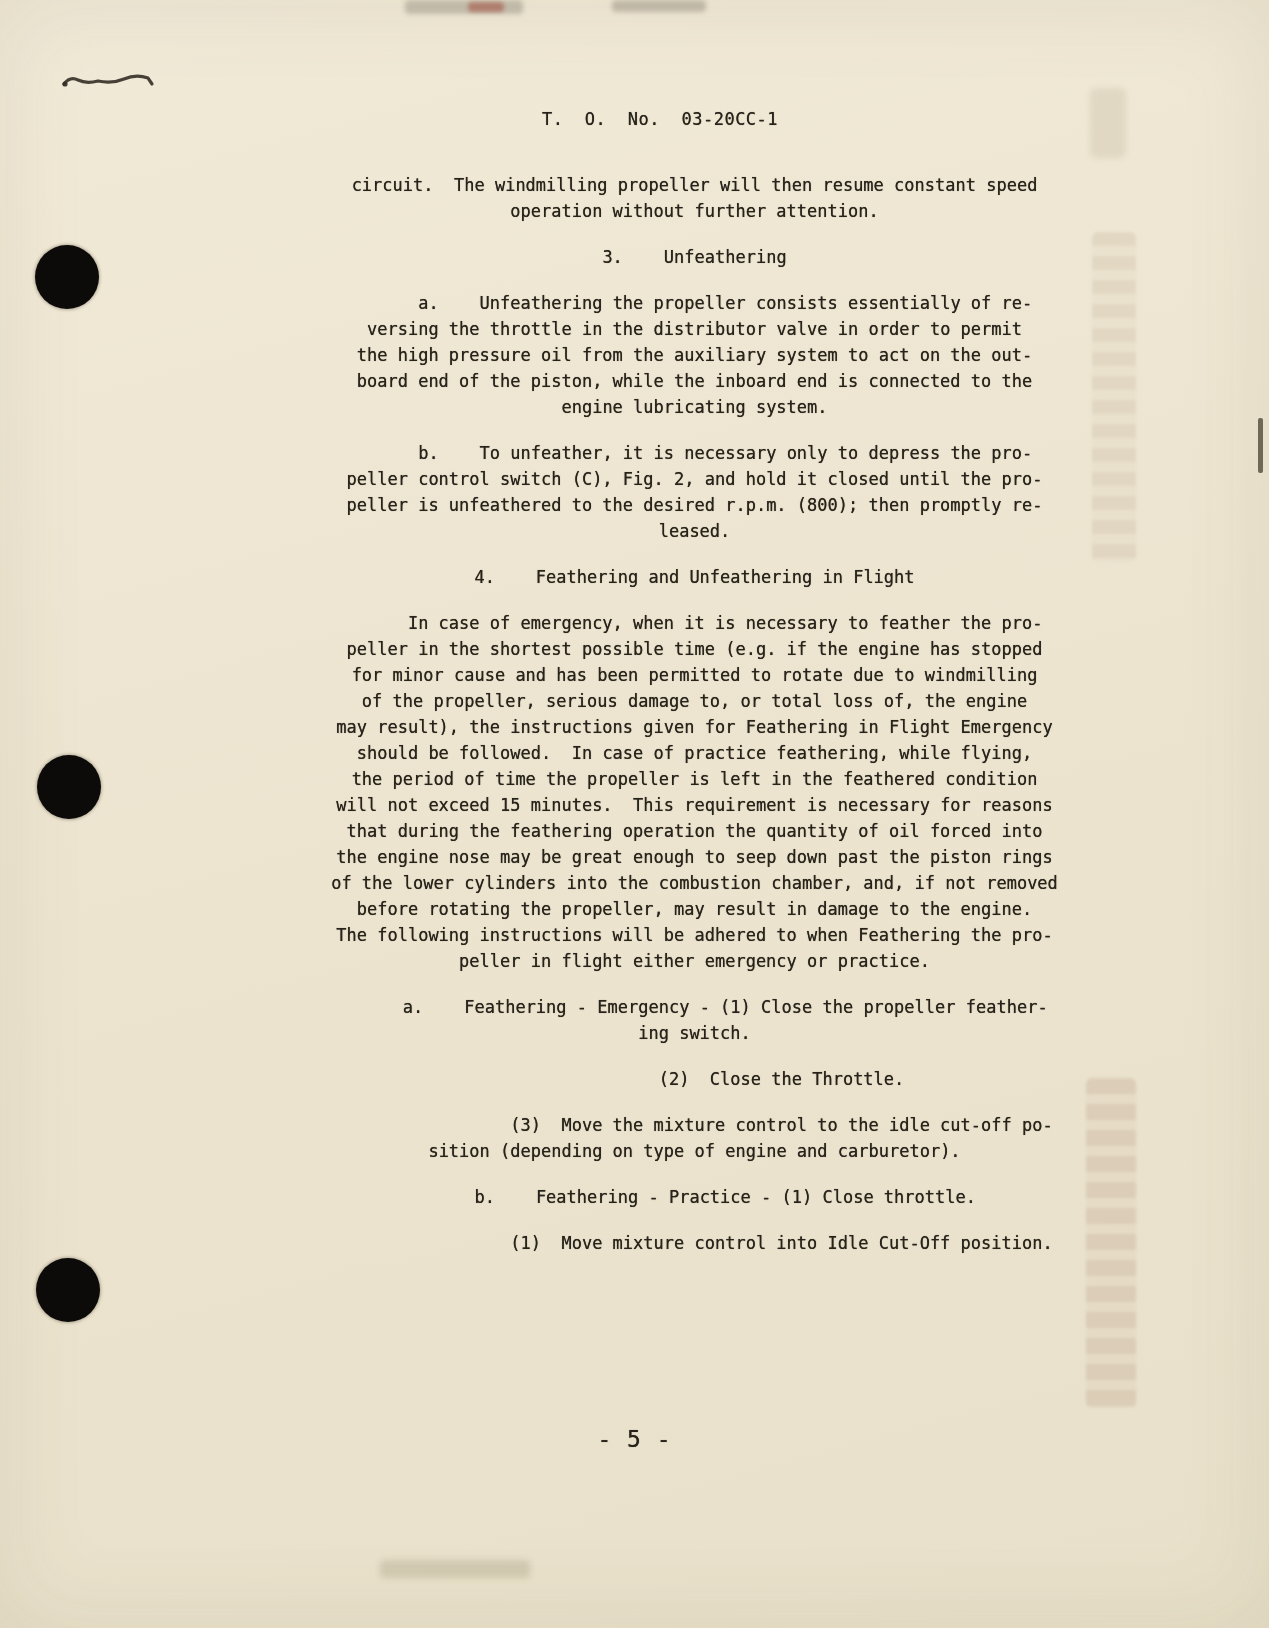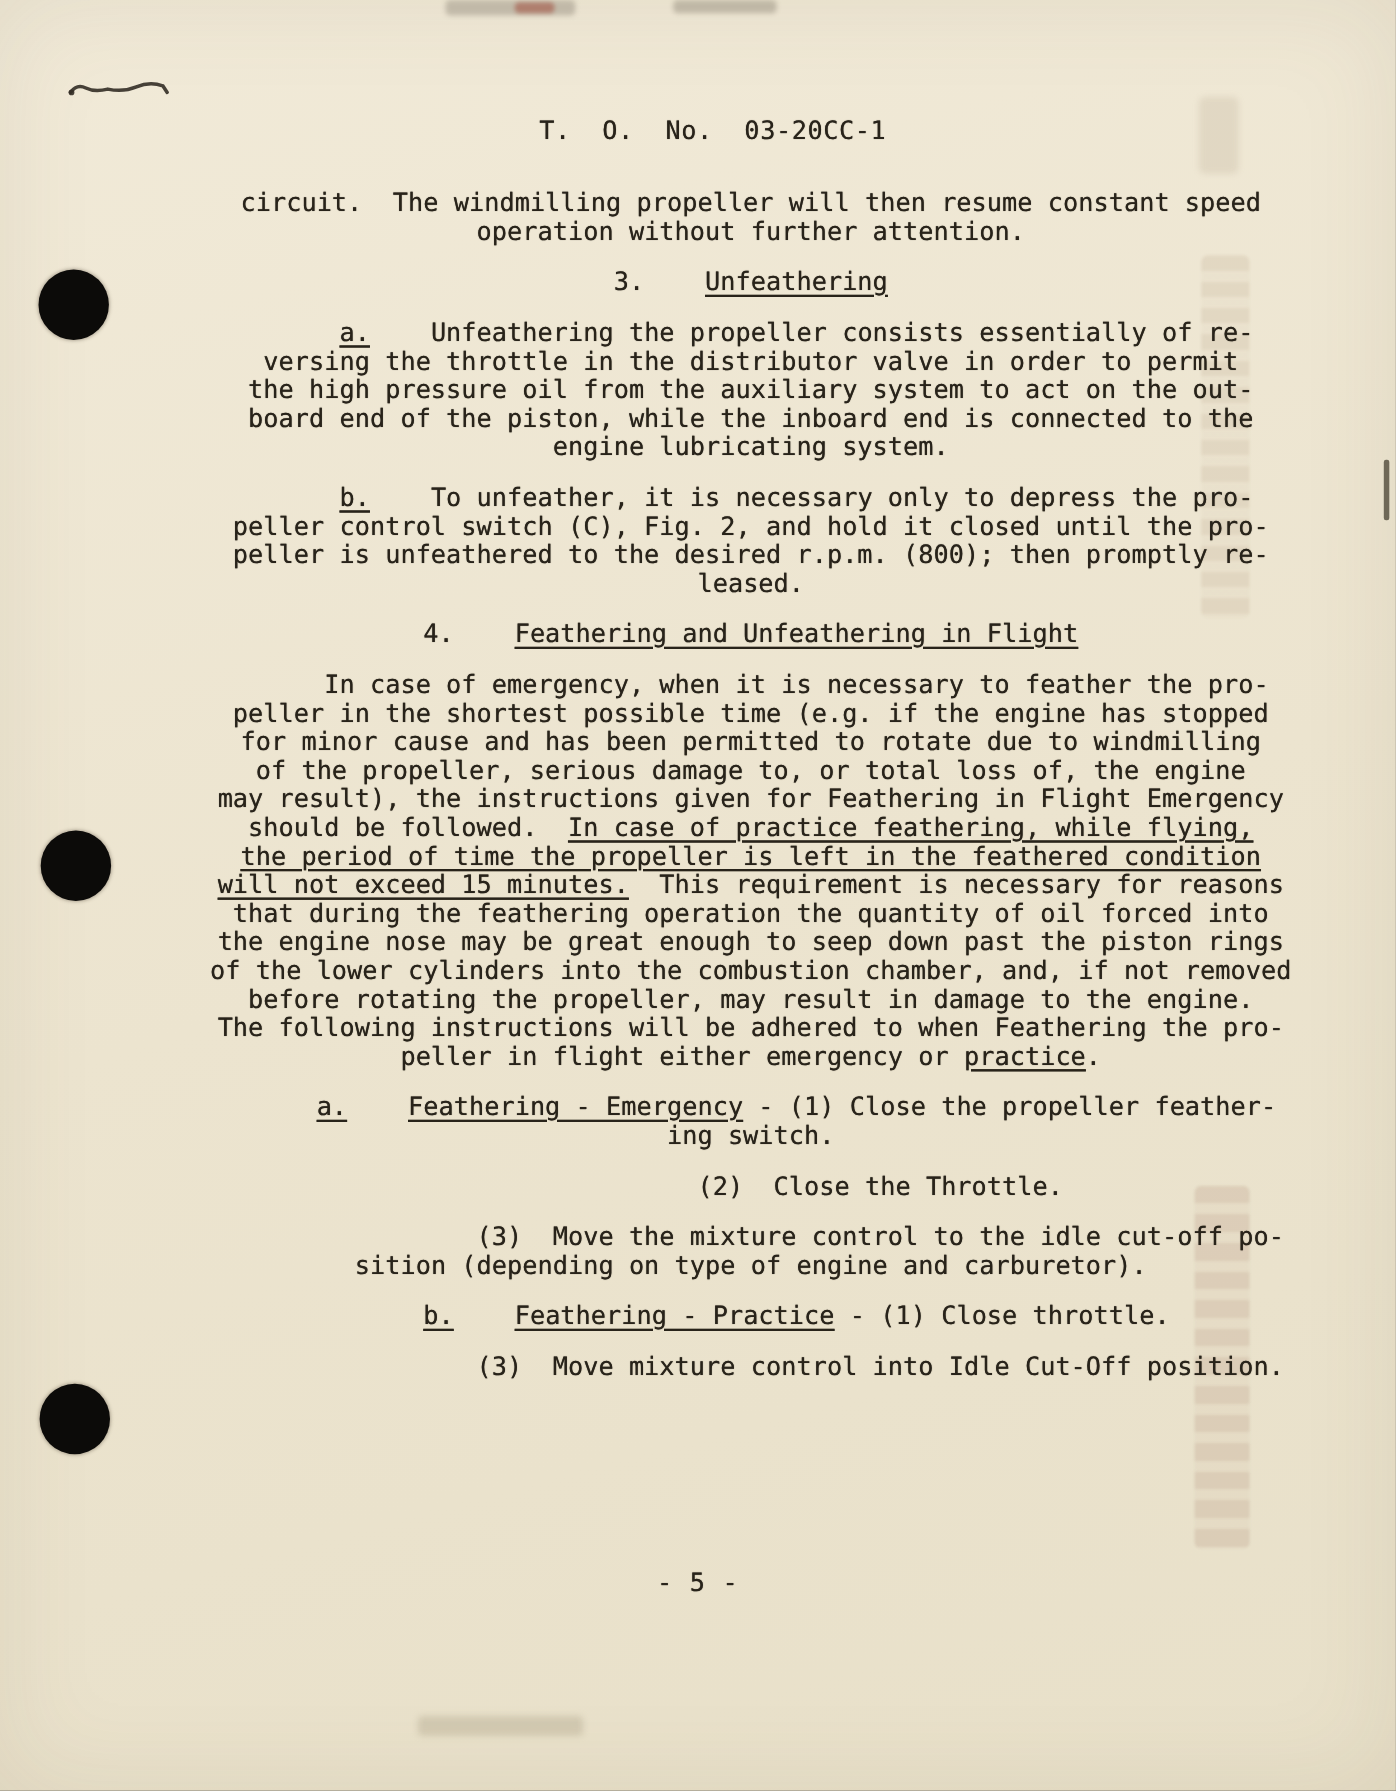--- a/index.html
+++ b/index.html
@@ -10,37 +10,36 @@
     height: 1628px;
     margin: 0 auto;
     background: linear-gradient(165deg, #f1ead8 0%, #ece4cf 50%, #e8e0c9 100%);
     overflow: hidden;
     font-family: "DejaVu Sans Mono", "Liberation Mono", monospace;
     color: #28231a;
     box-shadow: inset 0 0 90px rgba(110, 92, 60, 0.10);
   }
   .content {
     position: absolute;
-    left: 140px;
+    left: 152px;
     top: 106px;
     width: 1085px;
-    font-size: 23px;
+    font-size: 17px;
     line-height: 26px;
     text-shadow: 0 0 0.7px rgba(40, 35, 26, 0.85);
   }
   .doc-header {
     width: 1016px;
     text-align: center;
     margin: 0 0 40px 0;
     letter-spacing: 0.5px;
     white-space: pre;
   }
   .para { margin: 0 0 20px 0; white-space: pre; text-align: center; }
   .u {
-    text-decoration: underline;
     text-decoration-thickness: 2px;
     text-underline-offset: 4px;
   }
   .doc-footer {
     position: absolute;
     left: 0;
     right: 0;
     top: 1426px;
     text-align: center;
     font-size: 23px;
@@ -162,19 +161,19 @@
 
     <p class="para"><span>                 (2)  Close the Throttle.</span></p>
 
     <p class="para"><span>                 (3)  Move the mixture control to the idle cut-off po-
 sition (depending on type of engine and carburetor).</span></p>
 
 
 
     <p class="para"><span>      </span><span class="u">b.</span><span>    </span><span class="u">Feathering - Practice</span><span> - (1) Close throttle.</span></p>
 
-    <p class="para"><span>                 (3)  Move mixture control into Idle Cut-Off position.</span></p>
+    <p class="para"><span>                 (1)  Move mixture control into Idle Cut-Off position.</span></p>
 
   </div>
 
   <div class="doc-footer">- 5 -</div>
 
 </div>
 
 </body></html>

